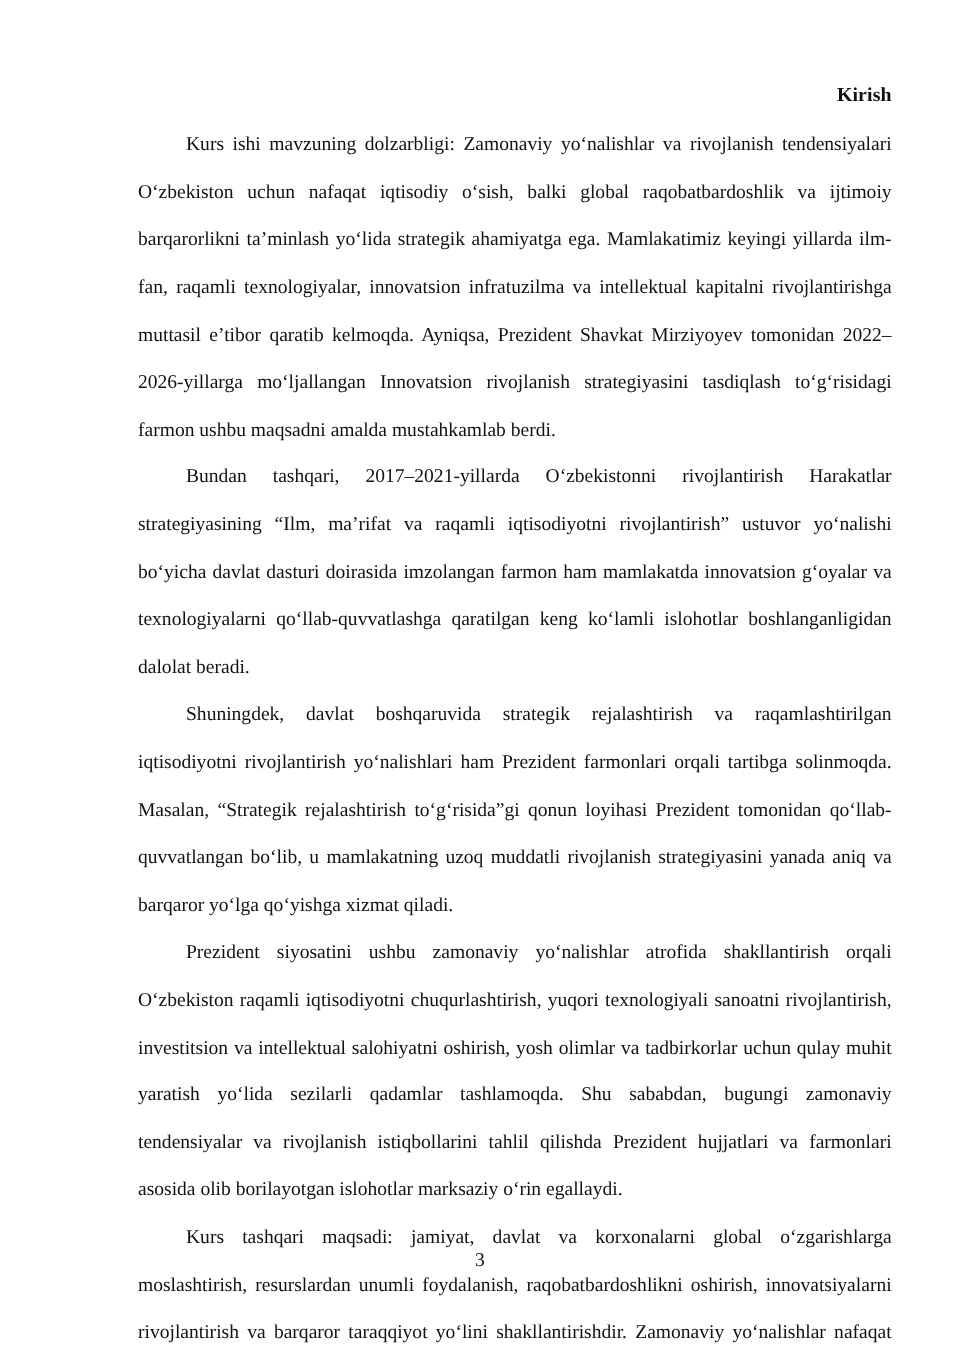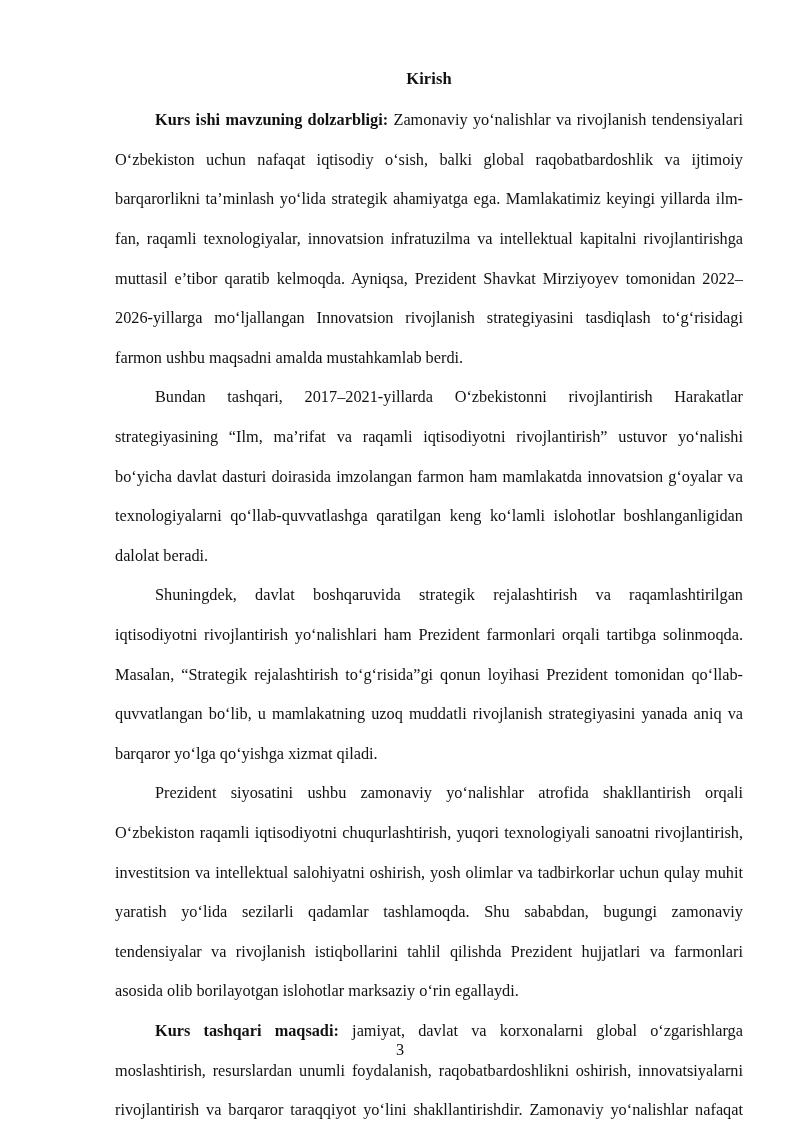--- a/index.html
+++ b/index.html
@@ -23,21 +23,21 @@
   .text-body {
     position: absolute;
     left: 115px;
     top: 68px;
     width: 628px;
   }
 
   .doc-heading {
     font-size: 16.5px;
     font-weight: bold;
-    text-align: center;
+    text-align: right;
     margin: 0 0 10px 0;
     letter-spacing: 0.1px;
     line-height: 1.35;
   }
 
   p.para {
     margin: 0;
     text-align: justify;
     text-justify: inter-word;
     font-size: 16.3px;
@@ -45,21 +45,21 @@
     text-indent: 40px;
     hyphens: none;
     word-spacing: 0px;
   }
 
   p.para + p.para {
     margin-top: 0;
   }
 
   .bold-run {
-    font-weight: bold;
+    font-weight: normal;
   }
 
   .page-number {
     position: absolute;
     left: 0;
     right: 0;
     top: 1042px;
     text-align: center;
     font-size: 16.3px;
     font-family: "Liberation Serif", "DejaVu Serif", serif;

